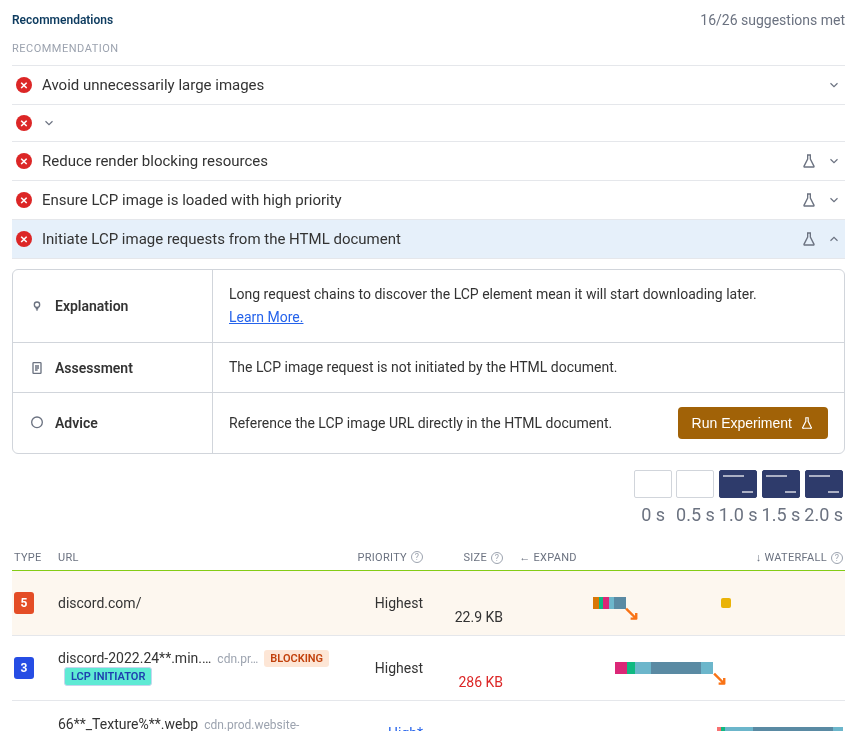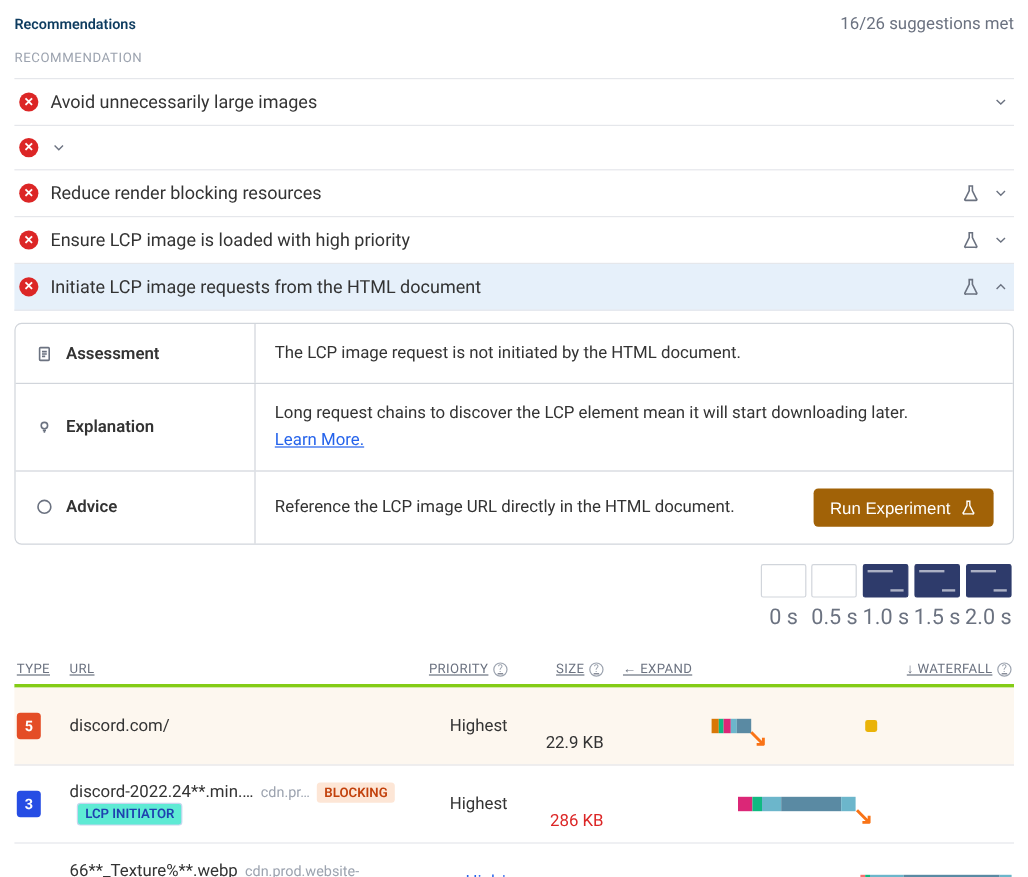--- a/index.html
+++ b/index.html
@@ -22,24 +22,24 @@
 .detail-right { flex: 1; padding: 14px 16px; display: flex; align-items: center; justify-content: space-between; color: #333; line-height: 1.5; }
 .learn-more { color: #2563eb; display: block; margin-top: 2px; }
 .run-btn { background: #a16207; color: #fff; border: none; padding: 8px 14px; border-radius: 4px; font-size: 14px; display: inline-flex; align-items: center; gap: 8px; cursor: pointer; }
 .detail-icon { width: 16px; height: 16px; color: #6b7280; flex-shrink: 0; }
 .filmstrip-area { display: flex; justify-content: flex-end; margin-bottom: 20px; padding-right: 2px; }
 .filmstrip { display: flex; gap: 4px; }
 .frame { display: flex; flex-direction: column; align-items: center; gap: 6px; }
 .frame-img { width: 38px; height: 28px; border: 1px solid #d1d5db; border-radius: 2px; background: #fff; position: relative; }
 .frame-img.dark { background: #2e3b6b; border-color: #2e3b6b; }
 .frame-label { font-size: 18px; color: #6b7280; }
-.tbl-head { display: flex; padding: 6px 2px; font-size: 11px; color: #6b7280; letter-spacing: 0.3px; border-bottom: 3px solid #84cc16; text-decoration: underline; }
+.tbl-head { display: flex; padding: 6px 2px; font-size: 11px; color: #6b7280; letter-spacing: 0.3px; border-bottom: 1px solid #84cc16; }
 .c-type { width: 44px; }
 .c-url { flex: 1; min-width: 0; }
-.c-prio { width: 90px; text-align: right; display: flex; justify-content: flex-end; align-items: center; gap: 4px; }
+.c-prio { width: 90px; text-align: right; display: flex; justify-content: flex-end; gap: 4px; }
 .c-size { width: 80px; text-align: right; display: flex; justify-content: flex-end; align-items: center; gap: 4px; }
 .c-expand { width: 90px; text-align: center; }
 .c-waterfall { width: 250px; text-align: right; display: flex; justify-content: flex-end; align-items: center; gap: 4px; }
 .tbl-row { display: flex; align-items: center; padding: 10px 2px; border-bottom: 1px solid #e5e7eb; font-size: 14px; }
 .tbl-row.hl { background: #fdf7ef; }
 .shield { width: 20px; height: 22px; border-radius: 3px; display: inline-flex; align-items: center; justify-content: center; color: #fff; font-size: 12px; font-weight: bold; }
 .shield.html5 { background: #e44d26; }
 .shield.css3 { background: #264de4; }
 .url-main { color: #333; }
 .url-sub { color: #9ca3af; font-size: 12px; margin-left: 6px; }
@@ -118,42 +118,42 @@
       <svg class="chevron-icon" viewBox="0 0 24 24" fill="none" stroke="currentColor" stroke-width="2">
         <path d="M6 15l6-6 6 6"></path>
       </svg>
     </div>
   </div>
 
 <div class="detail-table">
   <div class="detail-row">
     <div class="detail-left">
       <svg class="detail-icon" viewBox="0 0 24 24" fill="none" stroke="currentColor" stroke-width="2">
+          <circle cx="12" cy="10" r="4"></circle>
+          <path d="M10 16h4M11 18h2"></path>
+        </svg>
+      <span>Explanation</span>
+    </div>
+    <div class="detail-right">
+      <div>
+        <span>Long request chains to discover the LCP element mean it will start downloading later.</span>
+        <a href="#" class="learn-more">Learn More.</a>
+      </div>
+    </div>
+  </div>
+  <div class="detail-row">
+    <div class="detail-left">
+      <svg class="detail-icon" viewBox="0 0 24 24" fill="none" stroke="currentColor" stroke-width="2">
           <rect x="6" y="4" width="12" height="16" rx="1"></rect>
           <path d="M9 9h6M9 12h6M9 15h4"></path>
         </svg>
       <span>Assessment</span>
     </div>
     <div class="detail-right">
       <span>The LCP image request is not initiated by the HTML document.</span>
-    </div>
-  </div>
-  <div class="detail-row">
-    <div class="detail-left">
-      <svg class="detail-icon" viewBox="0 0 24 24" fill="none" stroke="currentColor" stroke-width="2">
-          <circle cx="12" cy="10" r="4"></circle>
-          <path d="M10 16h4M11 18h2"></path>
-        </svg>
-      <span>Explanation</span>
-    </div>
-    <div class="detail-right">
-      <div>
-        <span>Long request chains to discover the LCP element mean it will start downloading later.</span>
-        <a href="#" class="learn-more">Learn More.</a>
-      </div>
     </div>
   </div>
   <div class="detail-row">
     <div class="detail-left">
       <svg class="detail-icon" viewBox="0 0 24 24" fill="none" stroke="currentColor" stroke-width="2">
           <circle cx="12" cy="11" r="8"></circle>
           <path d="M8 11h.01M12 11h.01M16 11h.01"></path>
         </svg>
       <span>Advice</span>
     </div>

